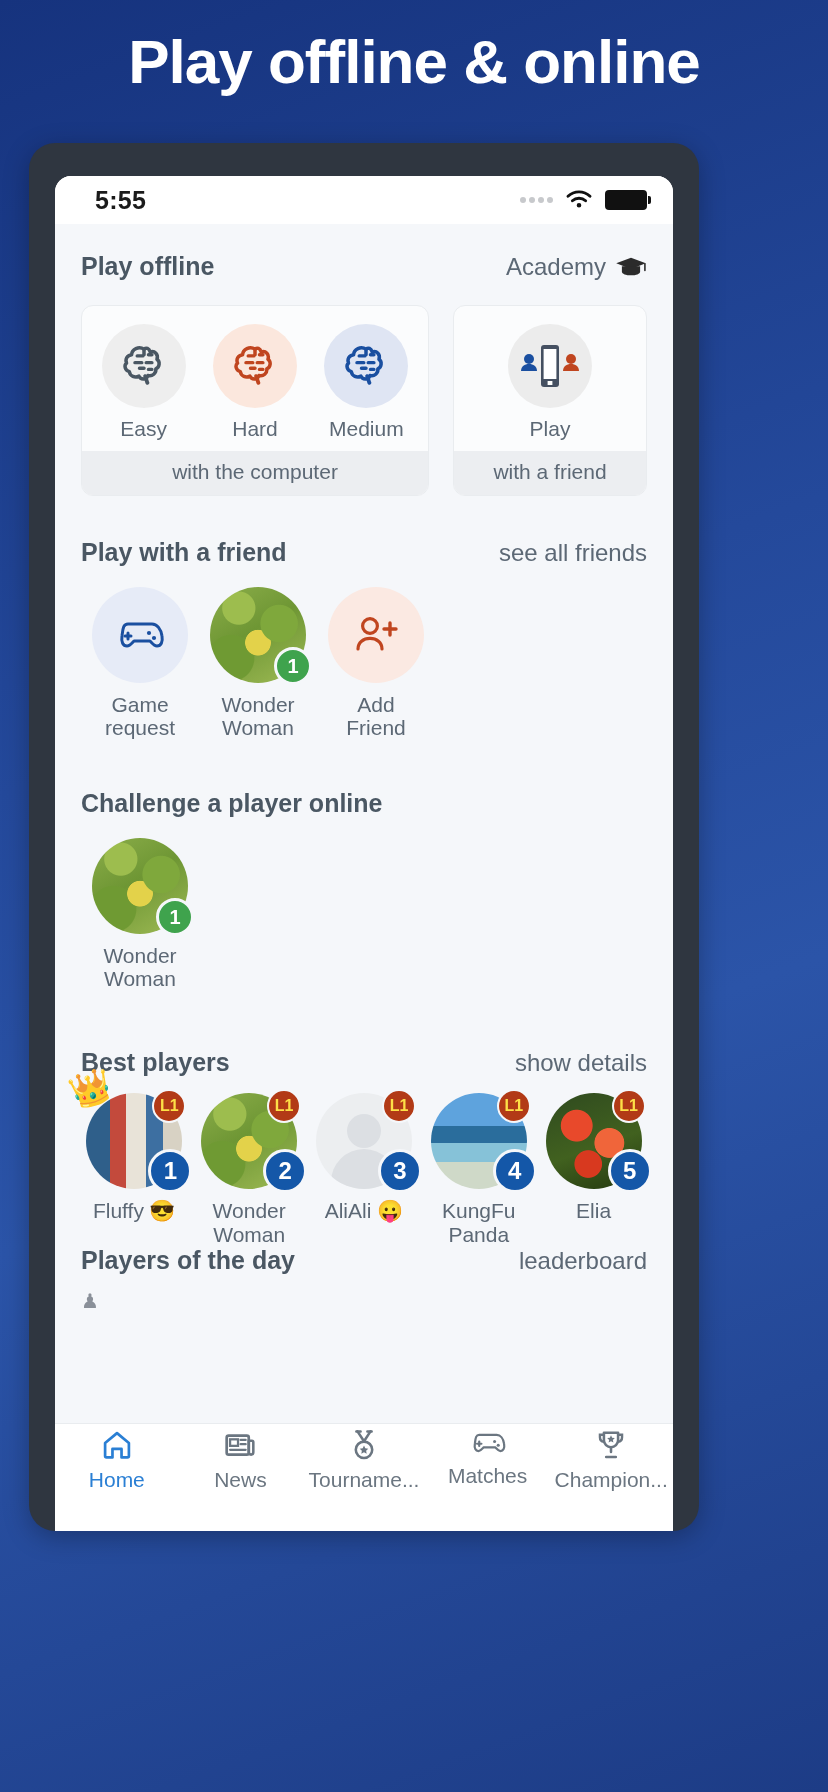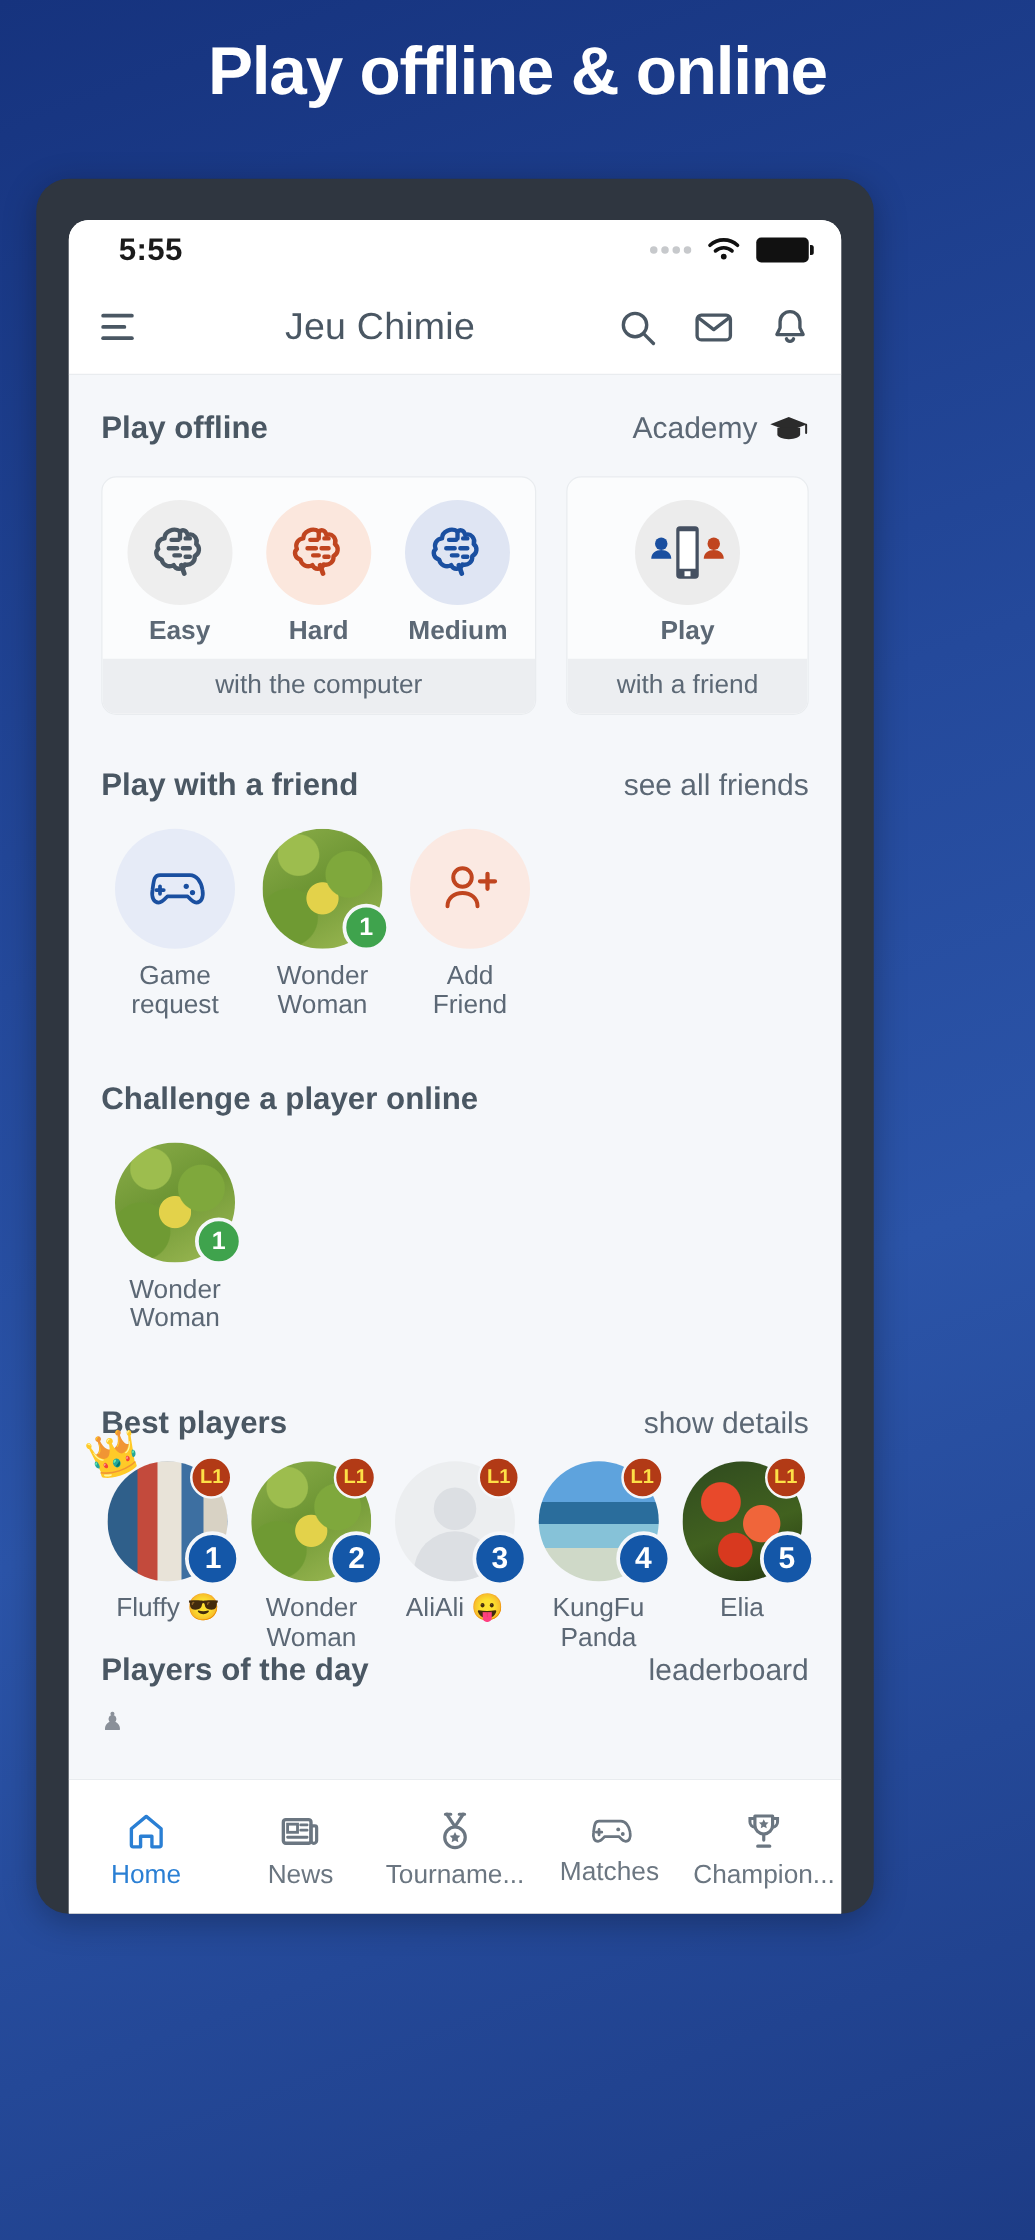--- a/index.html
+++ b/index.html
@@ -12,21 +12,21 @@
     background: linear-gradient(160deg, #16337e 0%, #24499b 38%, #2b54a8 60%, #1d3c86 100%);
     position: relative;
   }
 
   
   .promo-title {
     position: absolute;
     top: 26px; left: 0; width: 828px;
     text-align: center;
     color: #ffffff;
-    font-size: 54px;
+    font-size: 62px;
     font-weight: bold;
     letter-spacing: -1px;
     line-height: 1.15;
   }
 
   
   .phone-frame {
     position: absolute;
     left: 29px; top: 143px;
     width: 670px; height: 1388px;
@@ -121,21 +121,21 @@
   .mode-item { flex: 1; text-align: center; }
   .mode-circle {
     width: 84px; height: 84px; border-radius: 50%;
     margin: 0 auto 9px;
     display: flex; align-items: center; justify-content: center;
   }
   .mode-circle.easy { background: #eeeeee; }
   .mode-circle.medium { background: #dfe5f3; }
   .mode-circle.hard { background: #fbe7dd; }
   .mode-circle.phone { background: #ececec; }
-  .mode-label { font-size: 21px; color: #5c6875; font-weight: bold; }
+  .mode-label { font-size: 21px; color: #5c6875; }
   .mode-foot {
     background: #eceef1;
     text-align: center;
     font-size: 21px; color: #5c6875;
     padding: 9px 0 11px;
   }
 
   
   .avatar-row { display: flex; padding: 0 26px; margin-top: 20px; gap: 0; }
   .avatar-cell { width: 118px; text-align: center; }
@@ -222,21 +222,21 @@
     font-size: 34px; line-height: 1; transform: rotate(-18deg);
   }
   .best-name { font-size: 21px; color: #5c6875; line-height: 1.12; }
 
   
   .bottom-nav {
     flex: 0 0 108px;
     background: #fff;
     border-top: 1px solid #e9ecef;
     display: flex;
-    align-items: center;
+    align-items: flex-start;
     padding-top: 4px;
   }
   .nav-item {
     flex: 1; text-align: center;
     color: #6b7681; font-size: 21px;
     display: flex; flex-direction: column; align-items: center; gap: 6px;
     overflow: hidden;
   }
   .nav-item.active { color: #2a7fd4; }
   .nav-label { white-space: nowrap; }
@@ -260,42 +260,20 @@
           </span>
         <svg width="30" height="22" viewBox="0 0 24 18">
           <path d="M12 15.2a1.9 1.9 0 100-3.8 1.9 1.9 0 000 3.8z" fill="#111"></path>
           <path d="M6.6 9.6a8 8 0 0110.8 0" stroke="#111" stroke-width="2.4" fill="none" stroke-linecap="round"></path>
           <path d="M3 5.9a13.2 13.2 0 0118 0" stroke="#111" stroke-width="2.4" fill="none" stroke-linecap="round"></path>
         </svg>
         <span class="battery"></span>
       </div>
     </div>
 
-    <div class="app-header">
-      <div class="hdr-menu">
-          <i></i>
-          <i></i>
-          <i></i>
-        </div>
-      <div class="hdr-title">Jeu Chimie</div>
-      <div class="hdr-icons">
-        <svg width="34" height="34" viewBox="0 0 24 24">
-          <circle cx="10.6" cy="10.6" r="6.6" stroke="#4a5763" stroke-width="1.9" fill="none"></circle>
-          <path d="M15.6 15.6L21 21" stroke="#4a5763" stroke-width="1.9" stroke-linecap="round"></path>
-        </svg>
-        <svg width="34" height="34" viewBox="0 0 24 24">
-          <rect x="2.6" y="5" width="18.8" height="14" rx="2.4" stroke="#4a5763" stroke-width="1.9" fill="none"></rect>
-          <path d="M3.4 6.6l8.6 6.6 8.6-6.6" stroke="#4a5763" stroke-width="1.9" fill="none" stroke-linecap="round" stroke-linejoin="round"></path>
-        </svg>
-        <svg width="34" height="34" viewBox="0 0 24 24">
-          <path d="M12 3a5.6 5.6 0 00-5.6 5.6v3.6L4.6 16h14.8l-1.8-3.8V8.6A5.6 5.6 0 0012 3z" stroke="#4a5763" stroke-width="1.9" fill="none" stroke-linejoin="round"></path>
-          <path d="M10 18.4a2.1 2.1 0 004 0" stroke="#4a5763" stroke-width="1.9" fill="none" stroke-linecap="round"></path>
-        </svg>
-      </div>
-    </div>
 
     <div class="app-body">
 
       <div class="section-head" style="margin-top:28px;gap:48px;">
         <div class="section-title">Play offline</div>
         <div class="section-action">
           <span>Academy</span>
           <svg width="32" height="24" viewBox="0 0 26 18">
             <path d="M13 1.4L25 6l-12 4.6L1 6l12-4.6z" fill="#2b2b2b"></path>
             <path d="M5.6 8.4v4.4c0 1.7 3.3 3 7.4 3s7.4-1.3 7.4-3V8.4" fill="#2b2b2b"></path>

